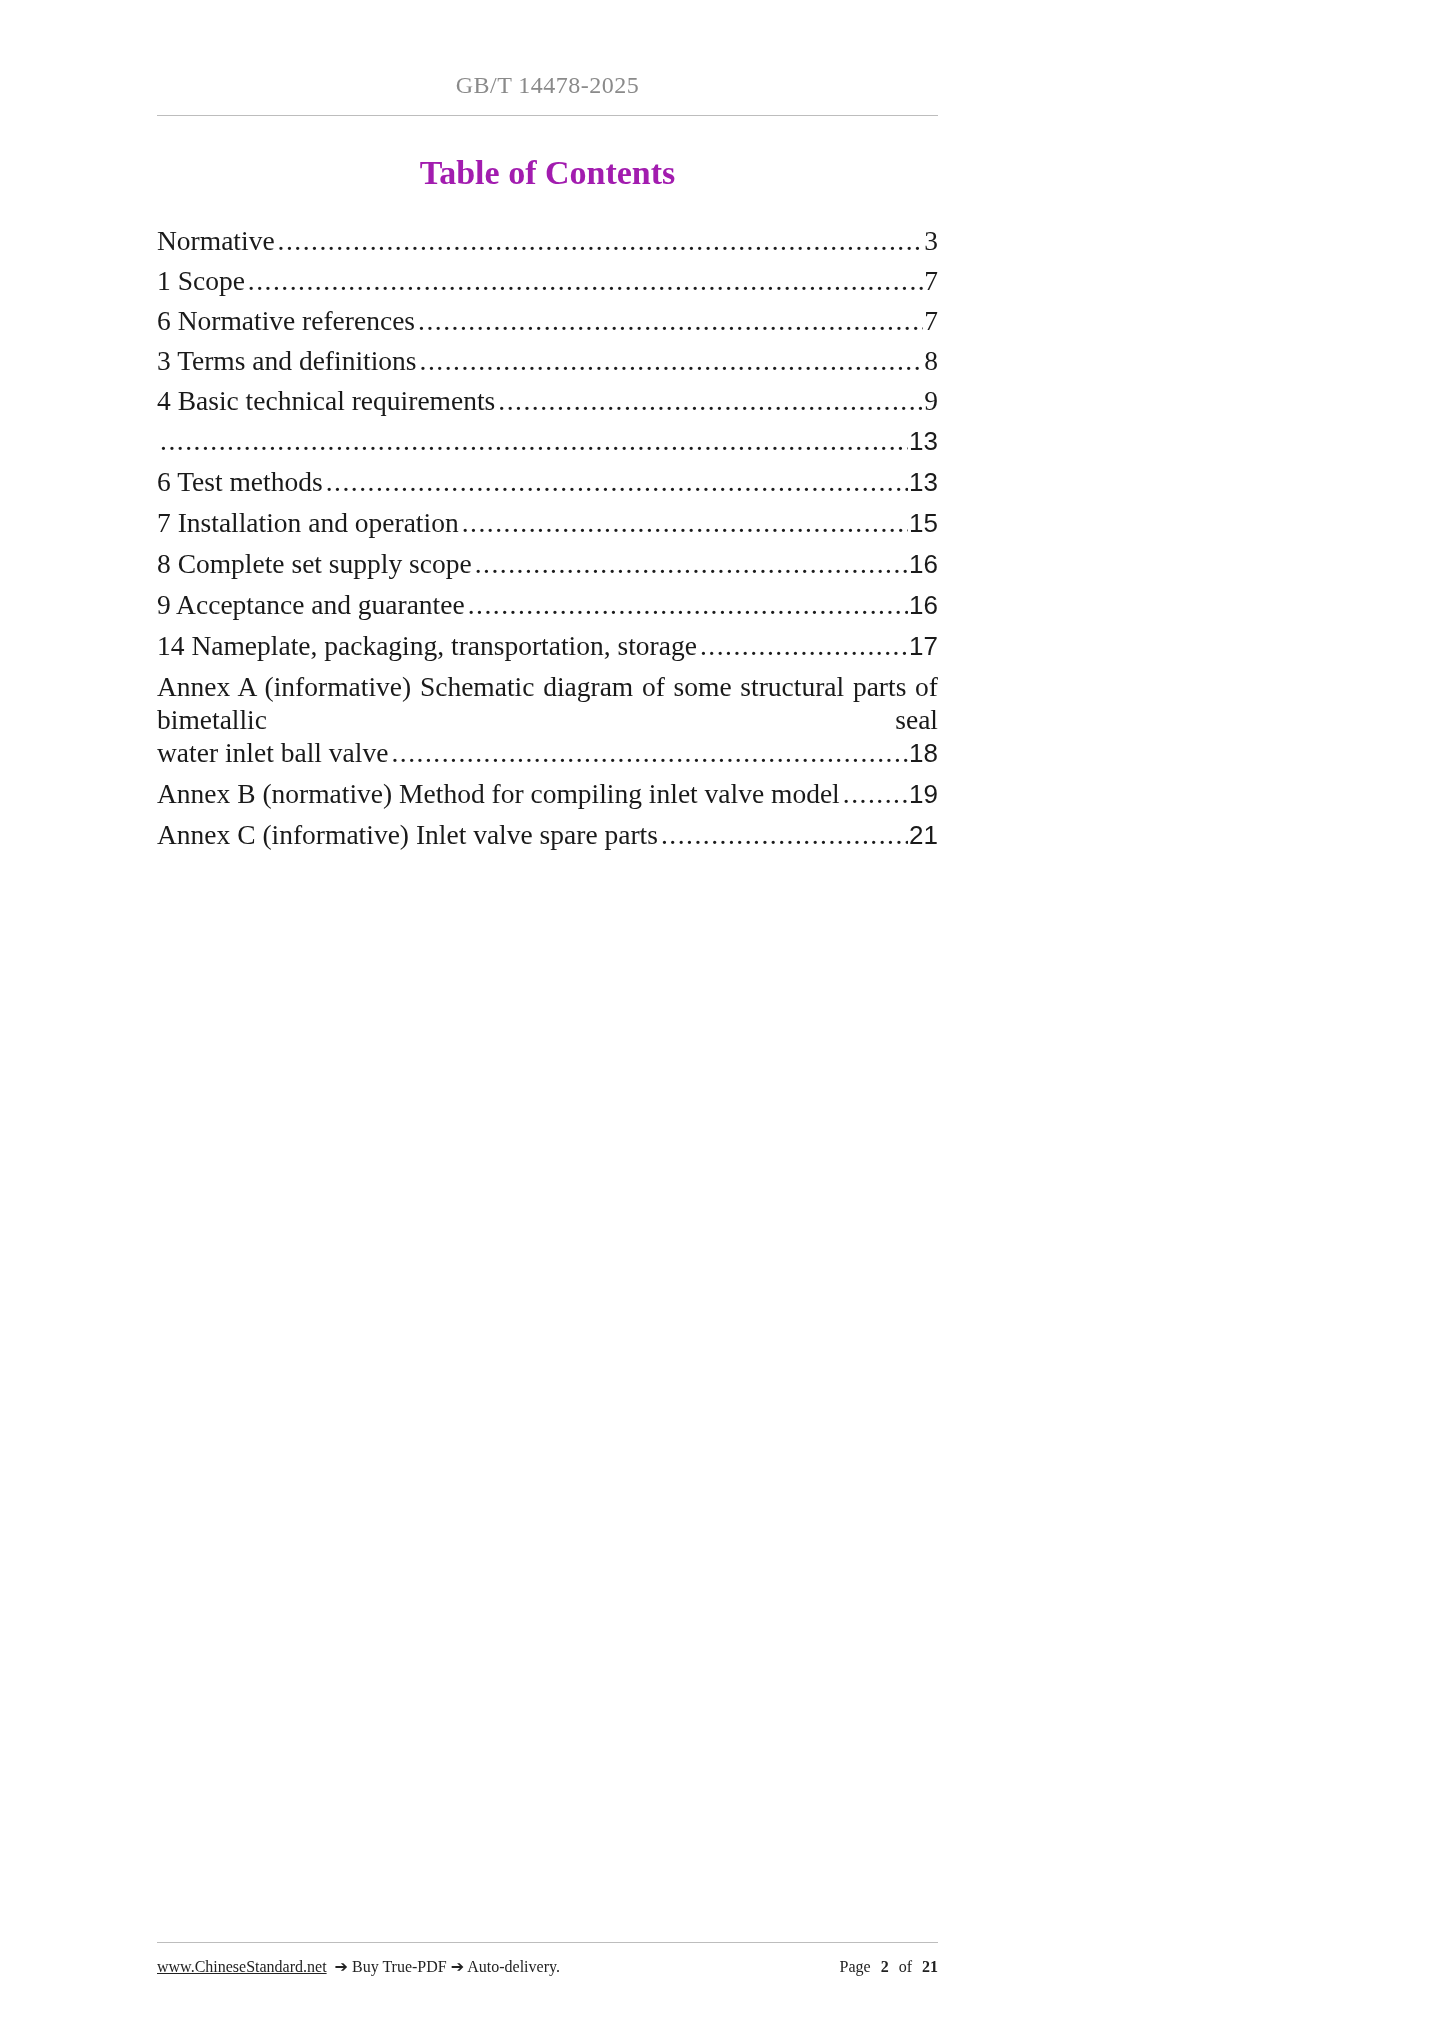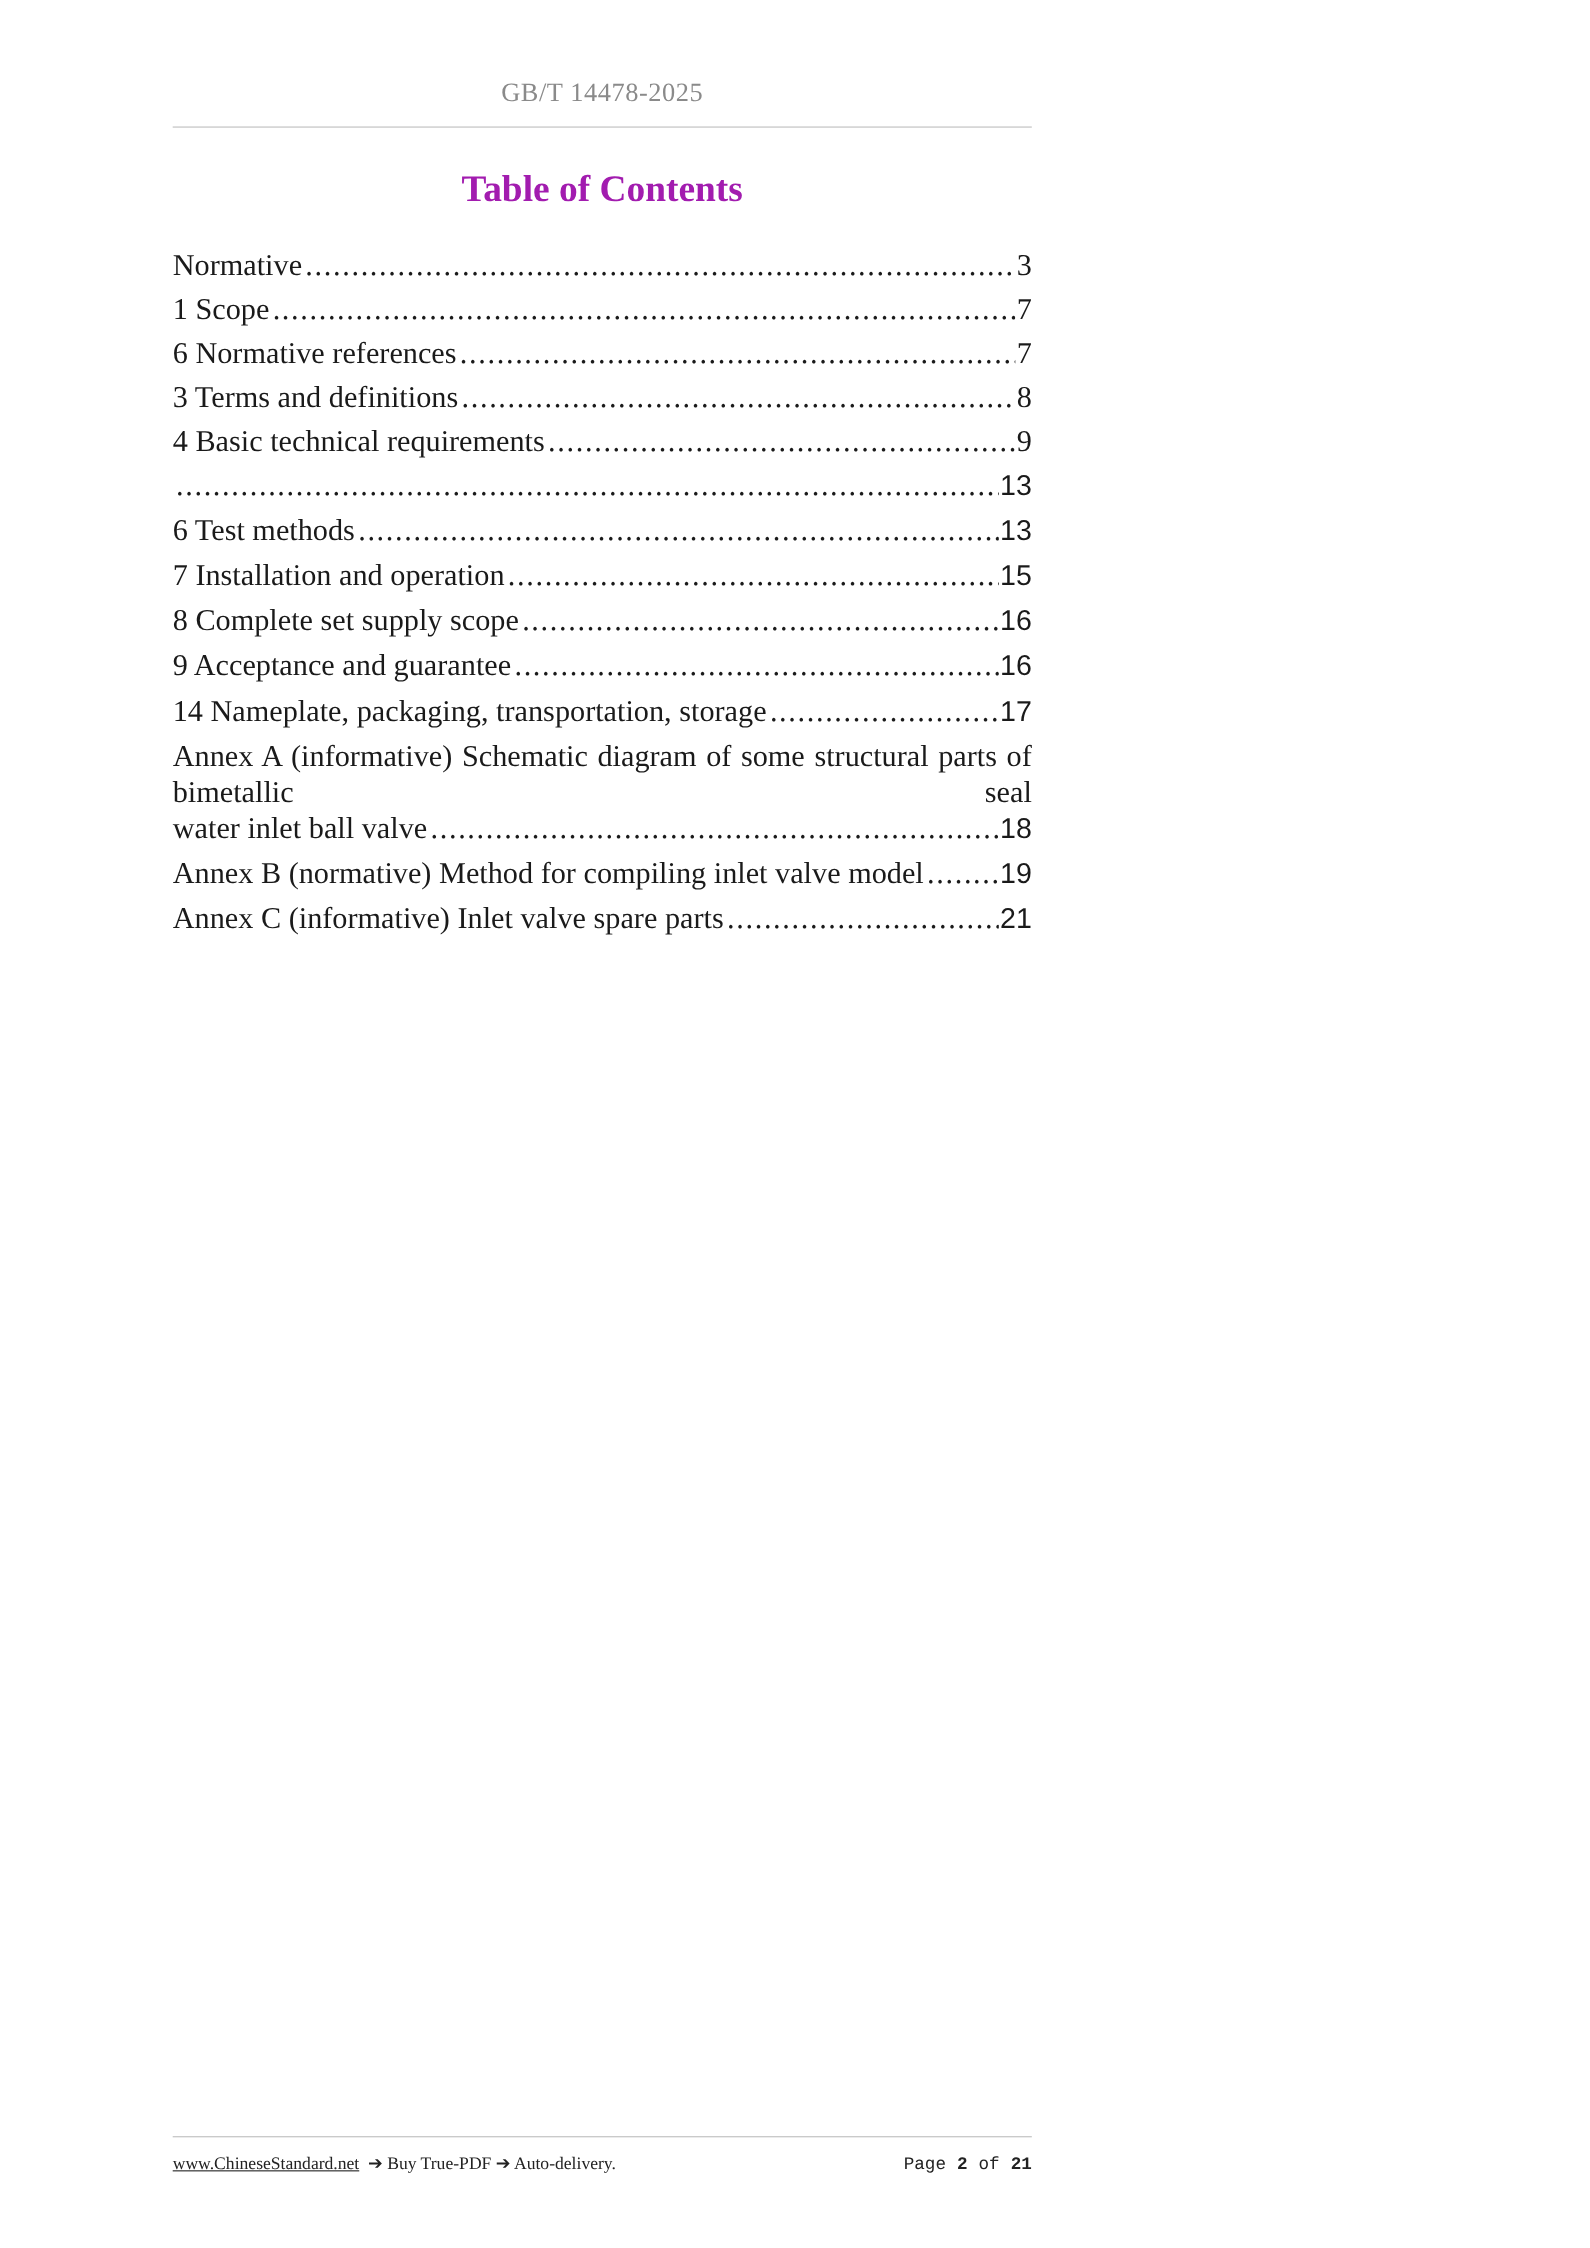--- a/index.html
+++ b/index.html
@@ -89,21 +89,21 @@
     align-items: baseline;
     font-size: 16px;
     color: #222;
   }
   .footer-left a {
     color: #222;
     text-decoration: underline;
     cursor: pointer;
   }
   .footer-left .tagline { margin-left: 8px; }
-  .footer-right span { margin-left: 6px; font-family: Liberation Mono, monospace; }
+  .footer-right span { margin-left: 6px; }
   .footer-right .num { font-weight: bold; }
 </style>
 </head>
 <body>
 
 <div class="page">
   <div class="content">
     <div class="doc-number">GB/T 14478-2025</div>
     <hr class="header-rule">
     <h1 class="toc-title">Table of Contents</h1>

